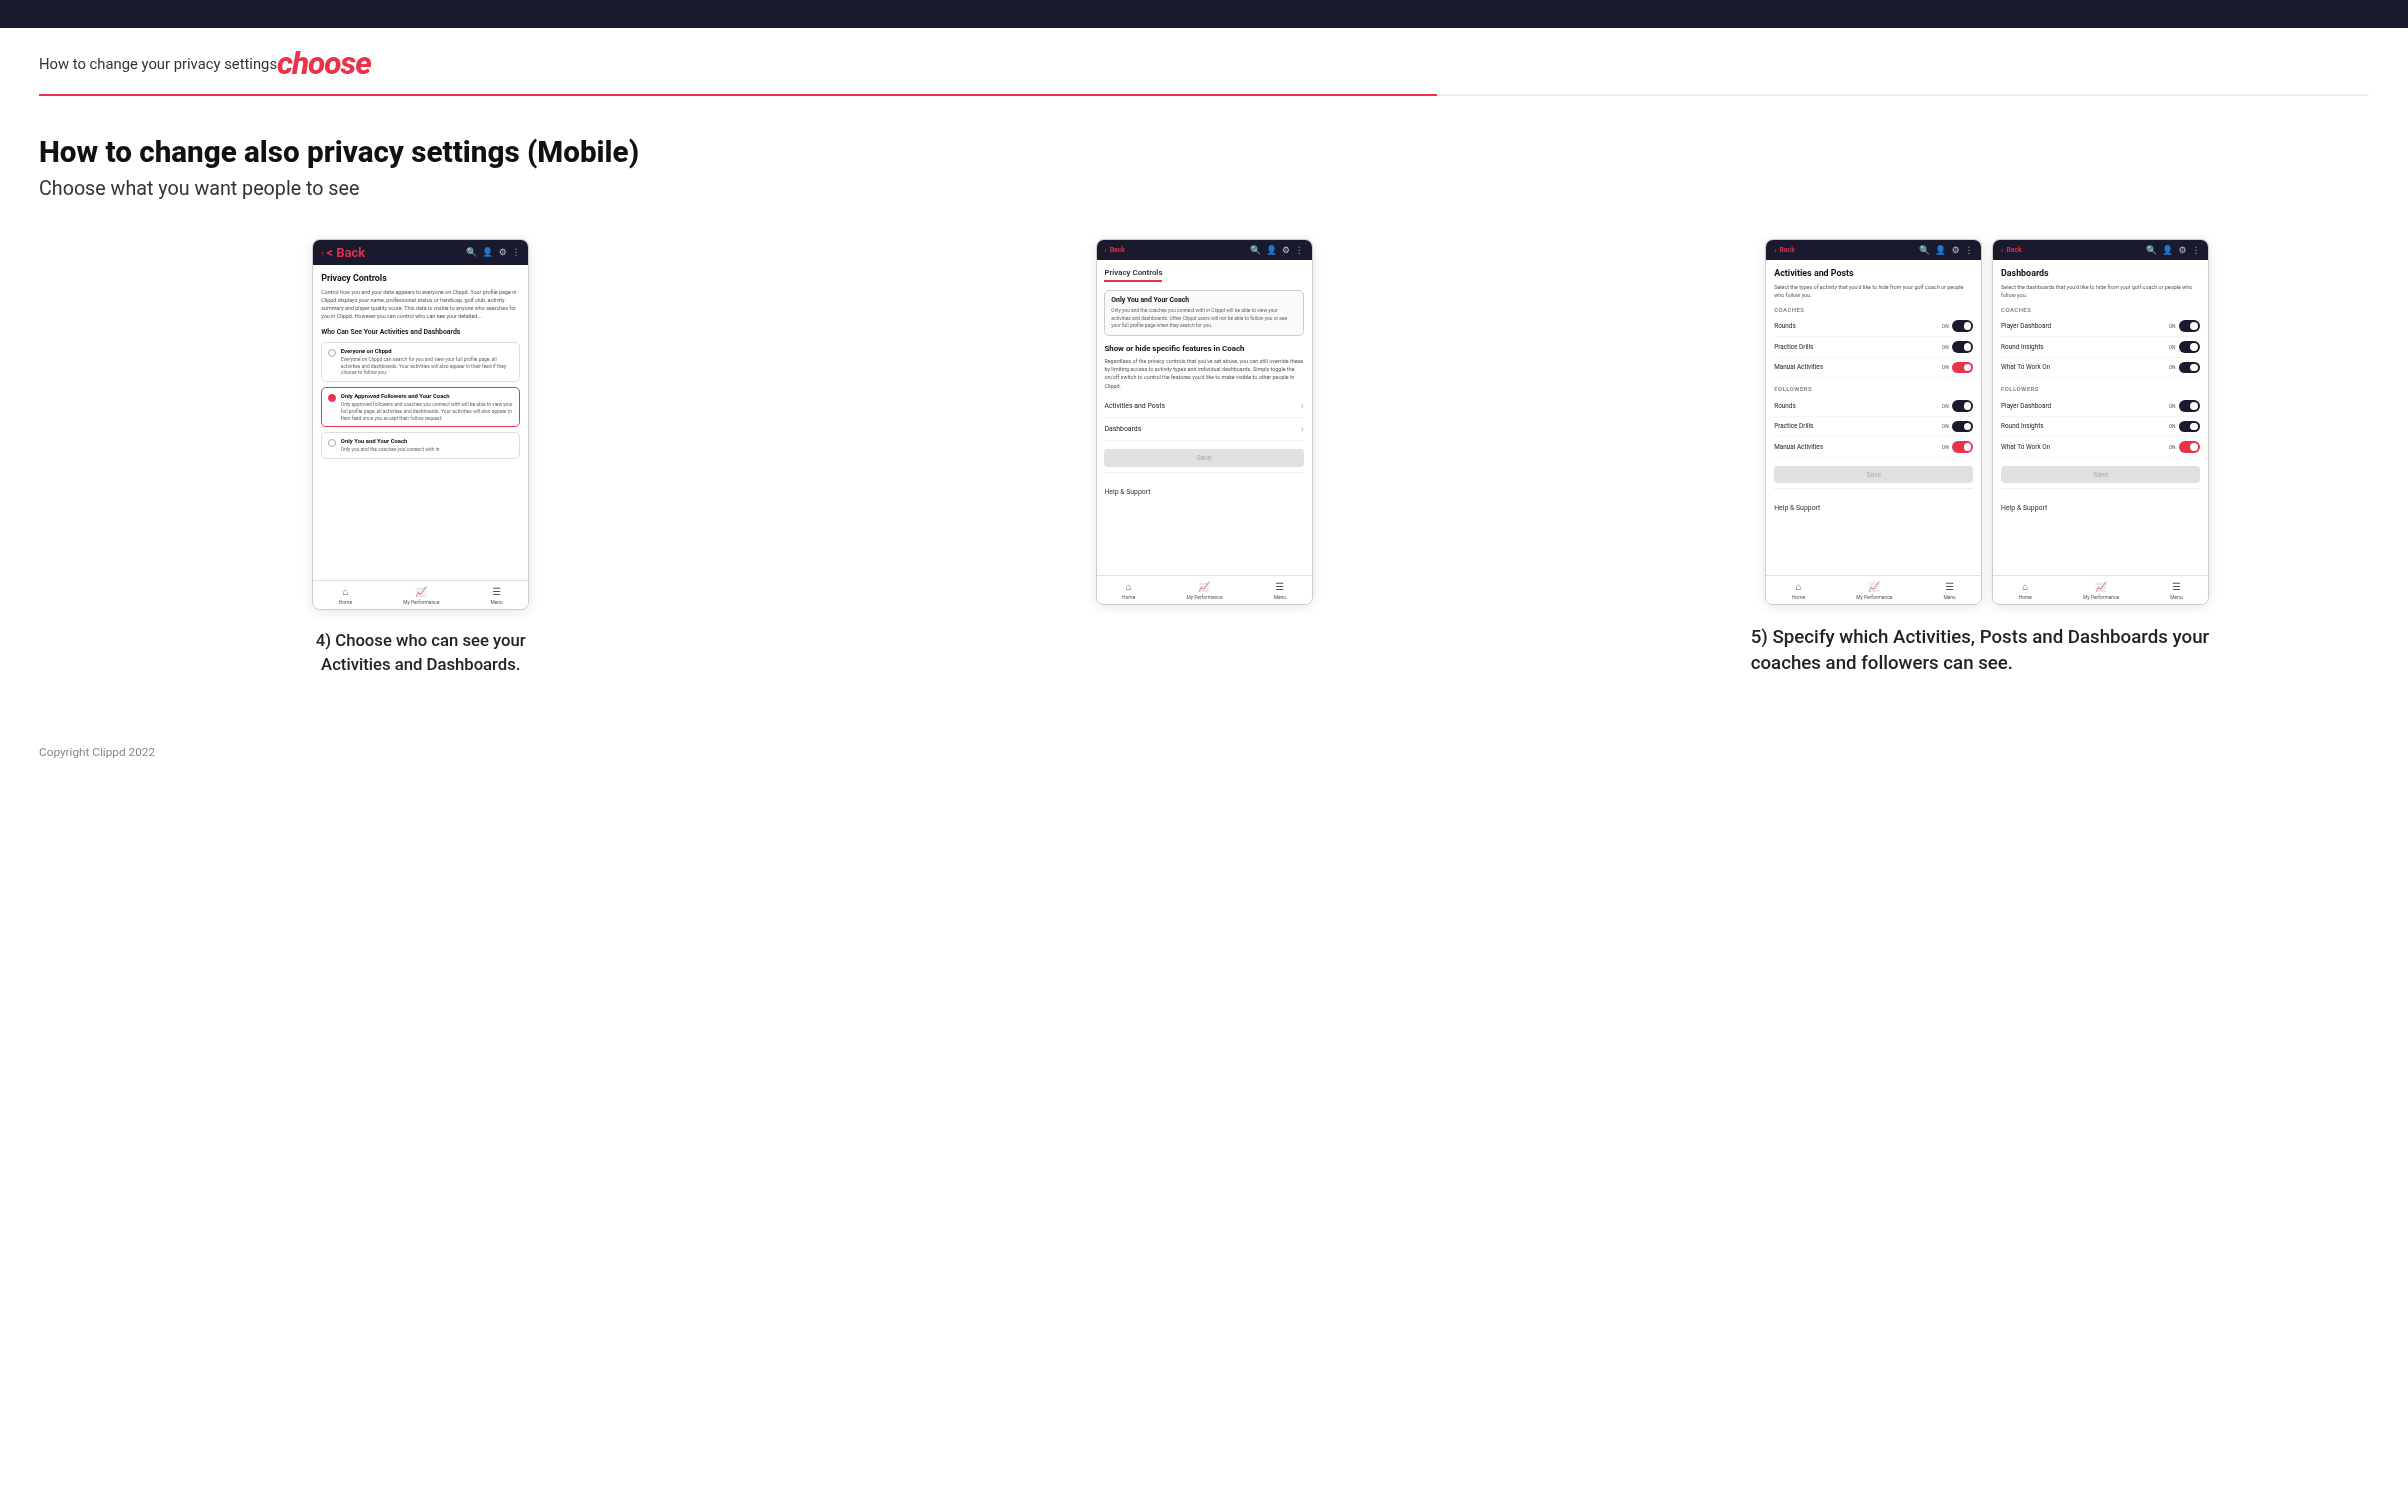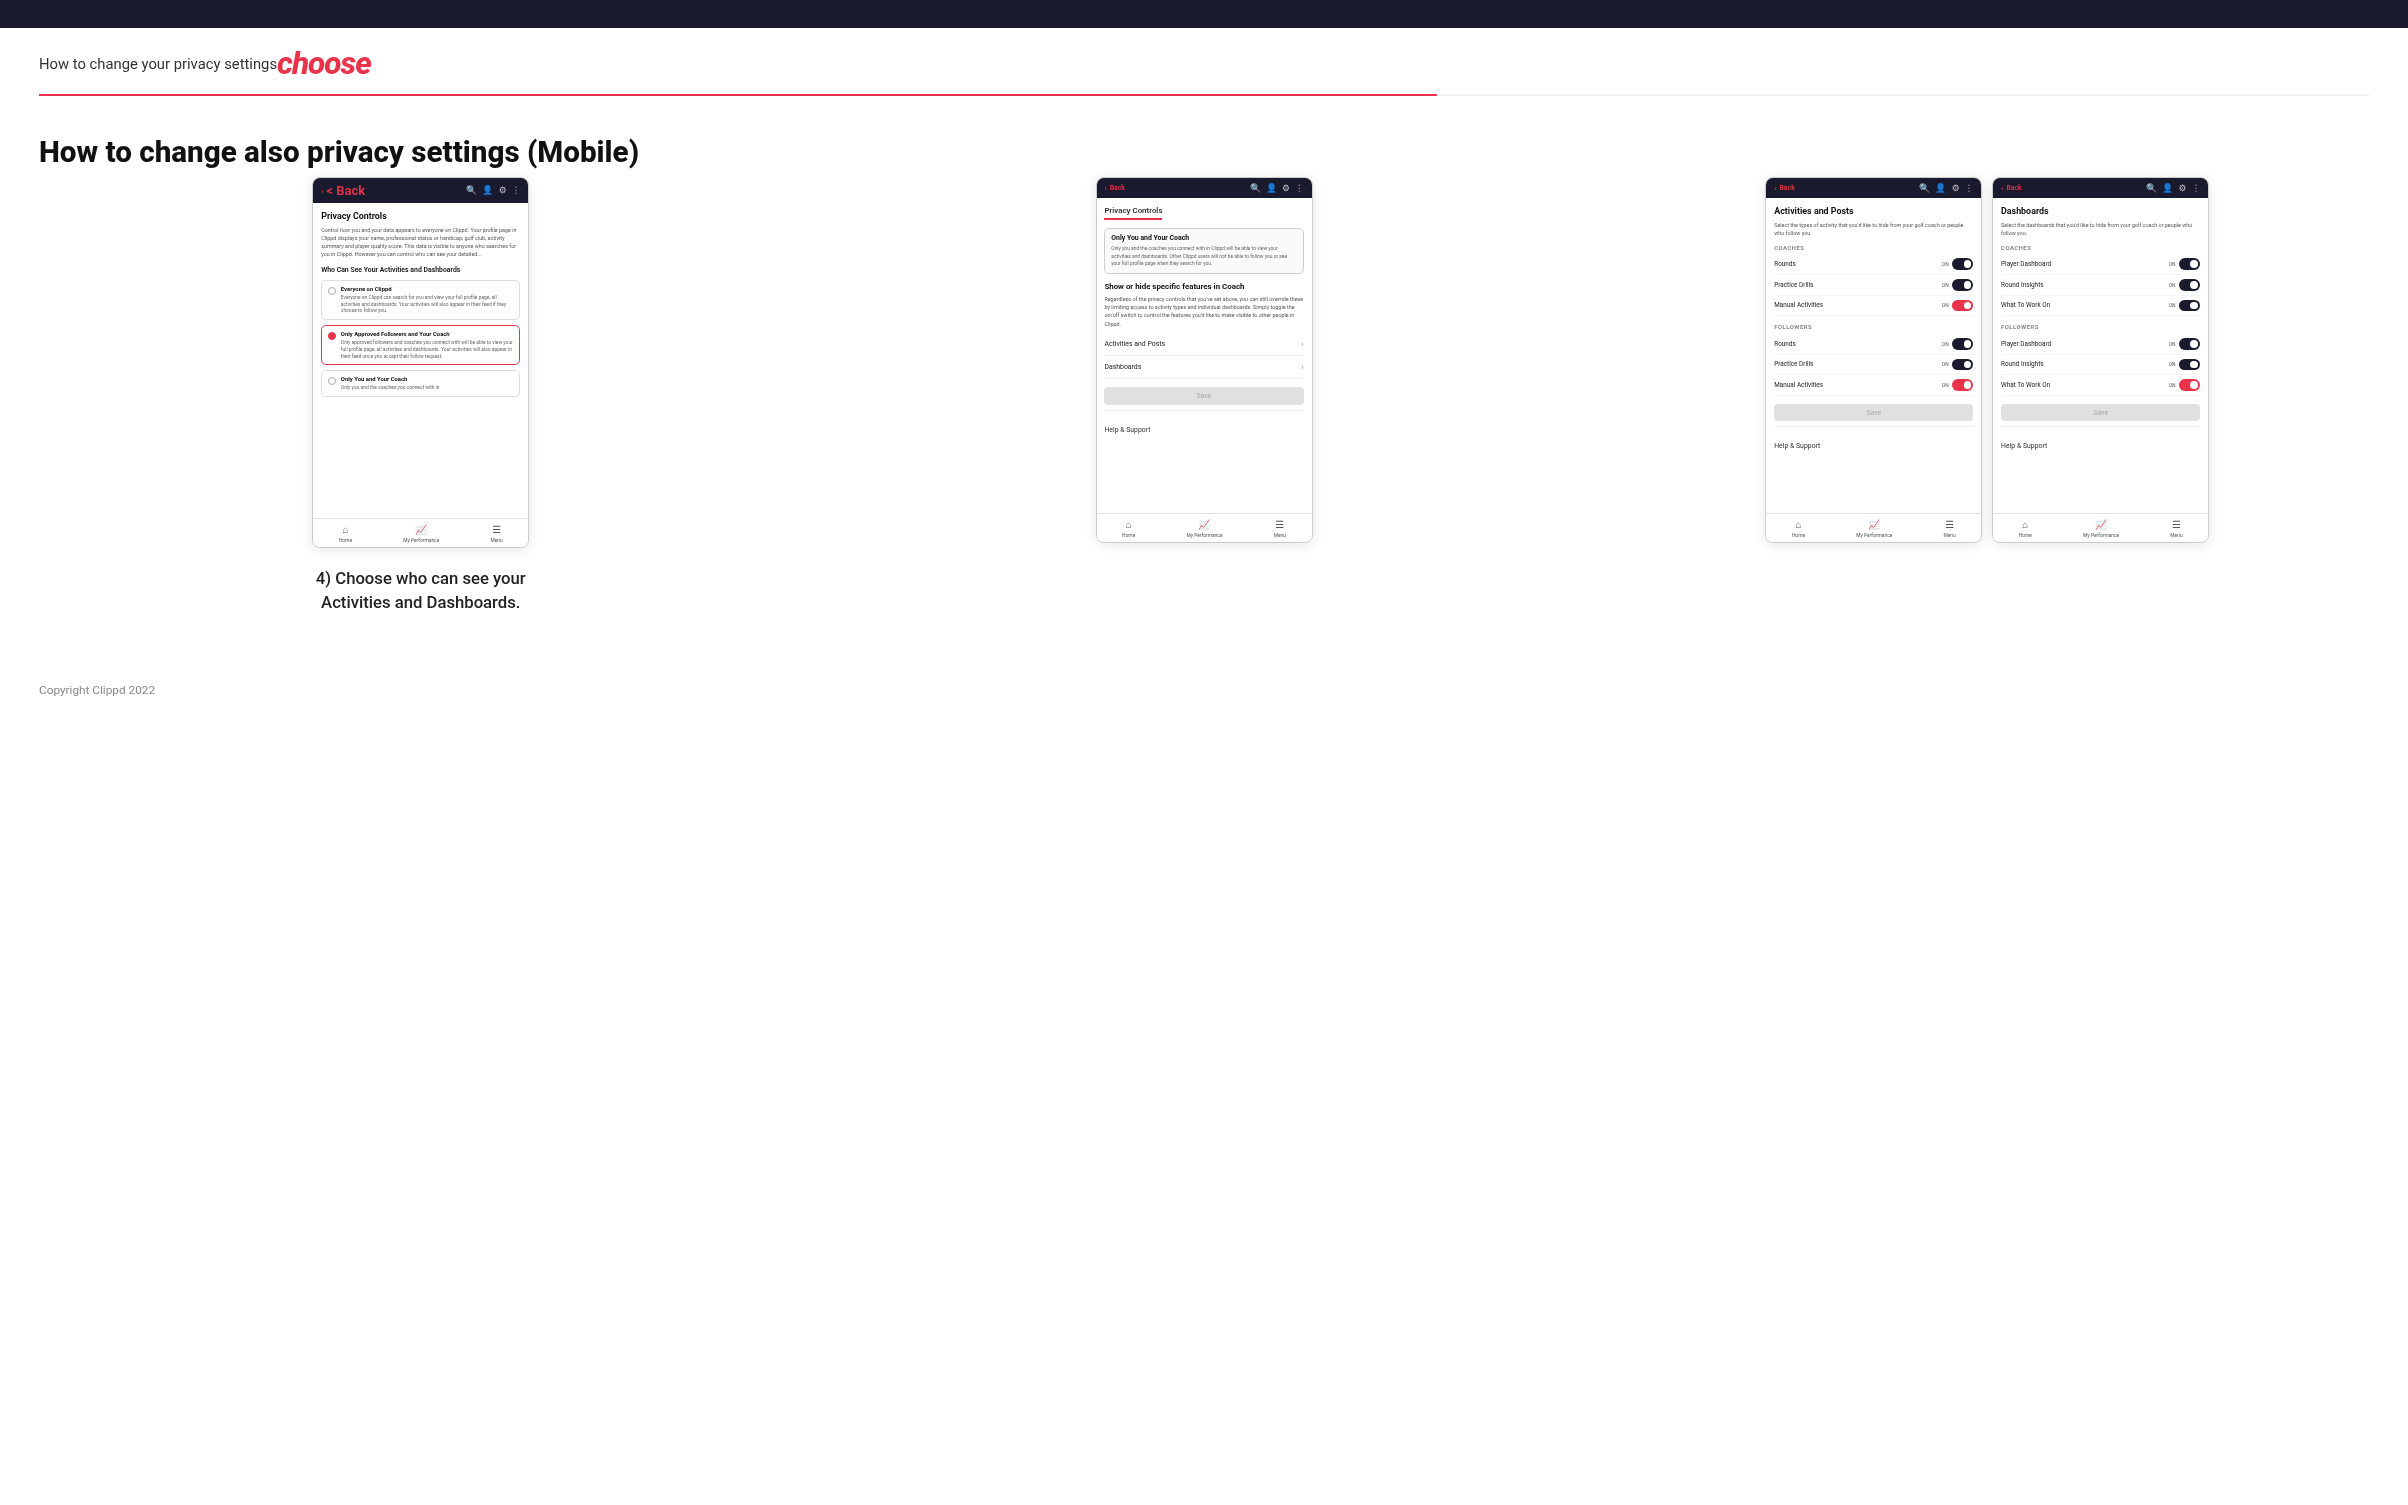--- a/index.html
+++ b/index.html
@@ -342,20 +342,21 @@
 
 <div class="header">
   <span class="header-title">How to change your privacy settings</span>
   <span class="logo">choose</span>
 </div>
 
 <div class="divider"></div>
 
 <div class="main">
   <h1 class="page-heading">How to change also privacy settings (Mobile)</h1>
+  <p class="page-subheading">Choose what you want people to see</p>
 
   <div class="mockups-row">
 
     <div class="mockup-group">
       <div class="phone">
 
         <div class="phone-nav">
           <div class="phone-nav-left">
             <span>‹</span> 
               <span style="font-size:13px;">&lt; Back</span>
@@ -634,20 +635,21 @@
               <span>My Performance</span>
             </div>
             <div class="tab-item">
               <span class="tab-icon">☰</span>
               <span>Menu</span>
             </div>
           </div>
         </div>
 
       </div>
+      <div class="mockup-caption" style="max-width:473px; font-size:18.7px; font-weight:500; text-align:left;">5) Specify which Activities, Posts and Dashboards your  coaches and followers can see.</div>
     </div>
 
   </div>
 </div>
 
 <div class="footer">
   <span>Copyright Clippd 2022</span>
 </div>
 
 

